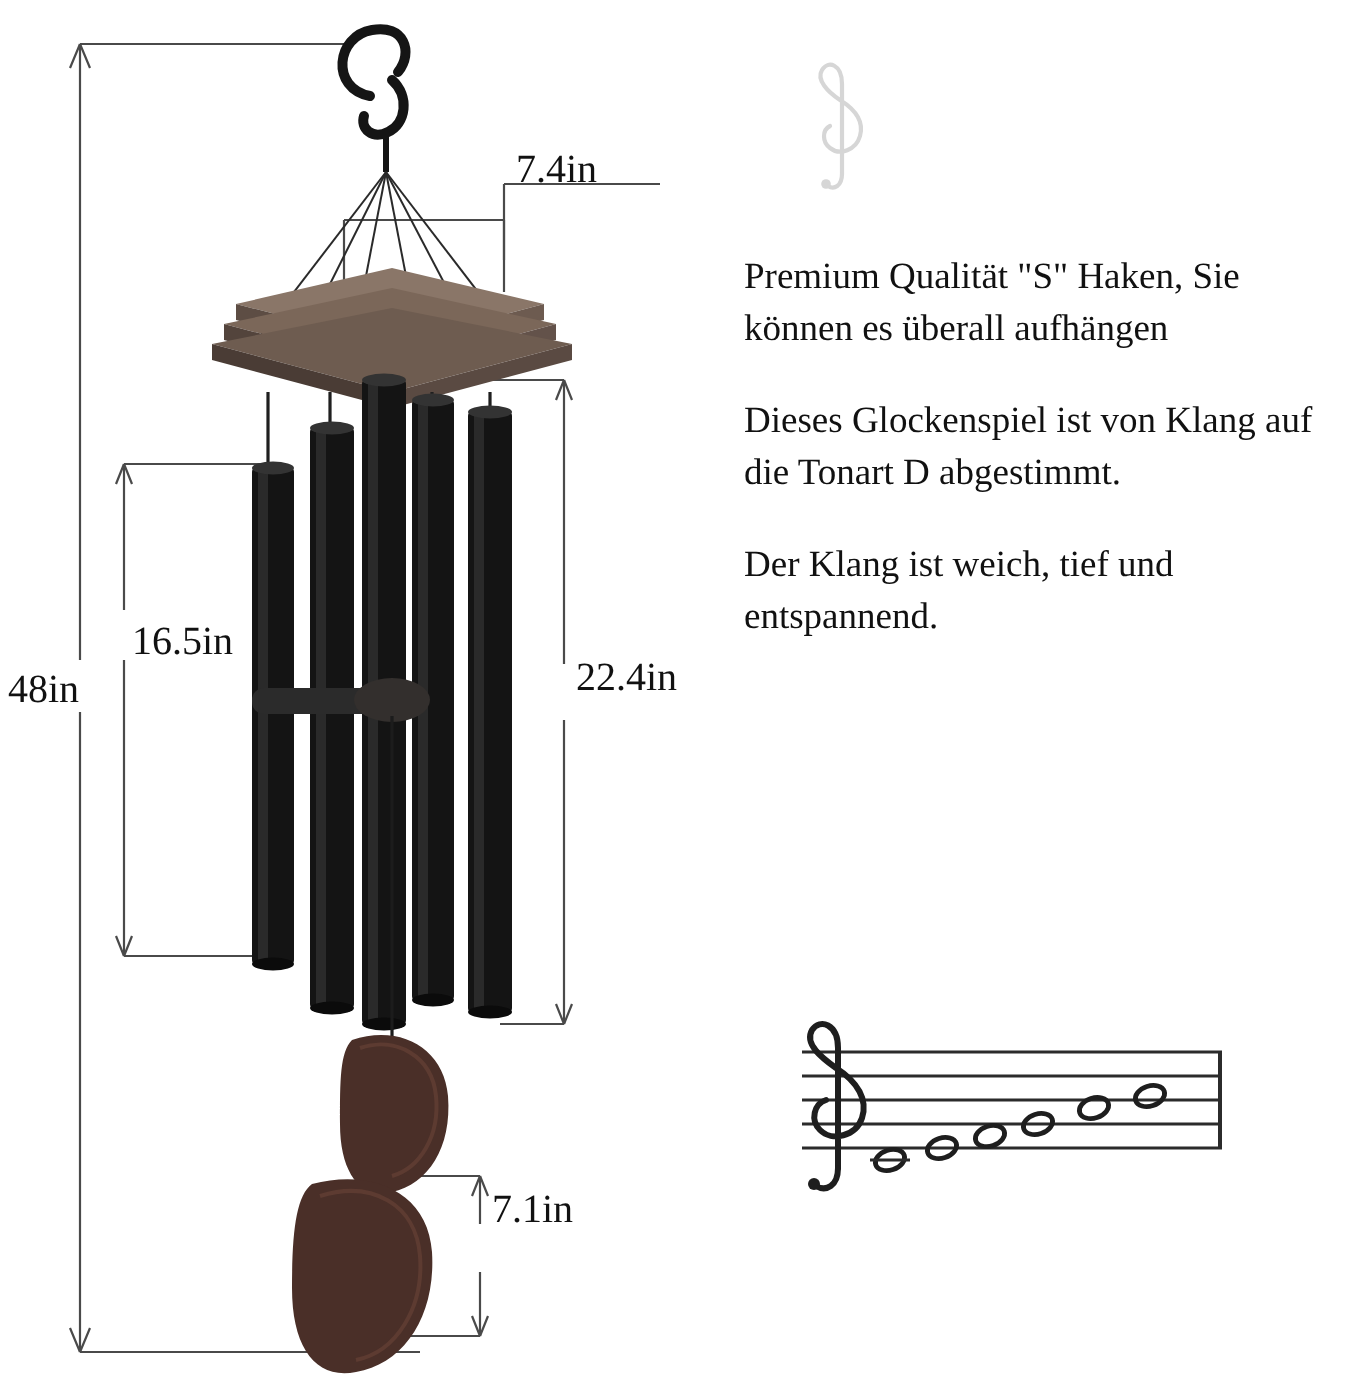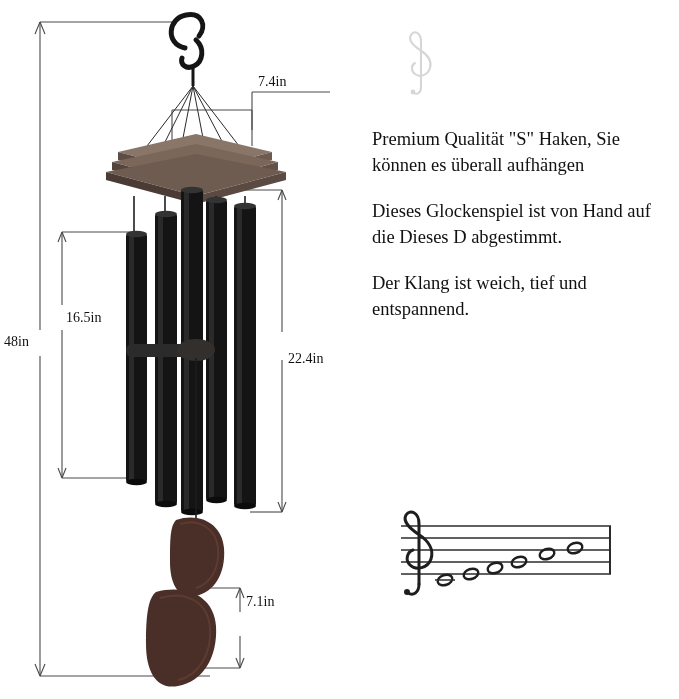--- a/index.html
+++ b/index.html
@@ -28,28 +28,28 @@
     left: 0; top: 0;
     width: 360px;
     height: 699px;
   }
   .illus svg { display: block; }
 
   
   .dim-label {
     position: absolute;
     font-family: "Liberation Serif", serif;
-    font-size: 14px;
+    font-size: 20px;
     color: #111111;
     white-space: nowrap;
   }
   #dim-48   { left: 4px;   top: 334px; }
   #dim-165  { left: 66px;  top: 310px; }
   #dim-74   { left: 258px; top: 74px;  }
-  #dim-224  { left: 288px; top: 351px; }
+  #dim-224  { left: 288px; top: 328px; }
   #dim-71   { left: 246px; top: 594px; }
 
   
   .text-col {
     position: absolute;
     left: 372px;
     top: 126px;
     width: 305px;
   }
   .para {
@@ -227,21 +227,21 @@
         <path d="M23 63 C23 40 23 26 23 18 C23 8 16 6 13 11 C10 16 16 22 22 26
                  C30 31 34 37 32 44 C30 51 22 54 17 50 C13 47 13 41 17 39"></path>
         <path d="M23 63 C23 69 19 71 16 69"></path>
       </g>
       <circle cx="15" cy="68" r="2.4" fill="#d6d6d6"></circle>
     </svg>
   </div>
 
   <div class="text-col">
     <p class="para">Premium Qualität "S" Haken, Sie können es überall aufhängen</p>
-    <p class="para">Dieses Glockenspiel ist von Hand auf die Dieses D abgestimmt.</p>
+    <p class="para">Dieses Glockenspiel ist von Klang auf die Tonart D abgestimmt.</p>
     <p class="para last">Der Klang ist weich, tief und entspannend.</p>
   </div>
 
   <div class="staff-fig">
     <svg width="240" height="110" viewBox="0 0 240 110" xmlns="http://www.w3.org/2000/svg">
 
       <g stroke="#2b2b2b" stroke-width="1.5">
         <line x1="16" y1="26" x2="226" y2="26"></line>
         <line x1="16" y1="38" x2="226" y2="38"></line>
         <line x1="16" y1="50" x2="226" y2="50"></line>

